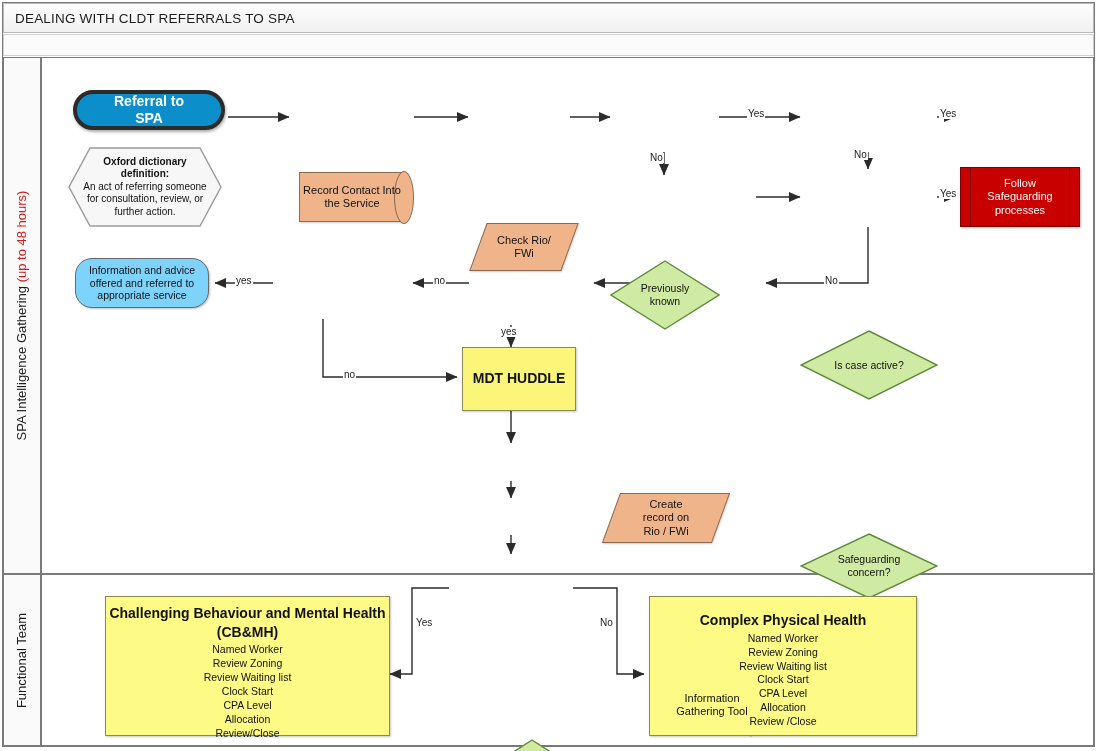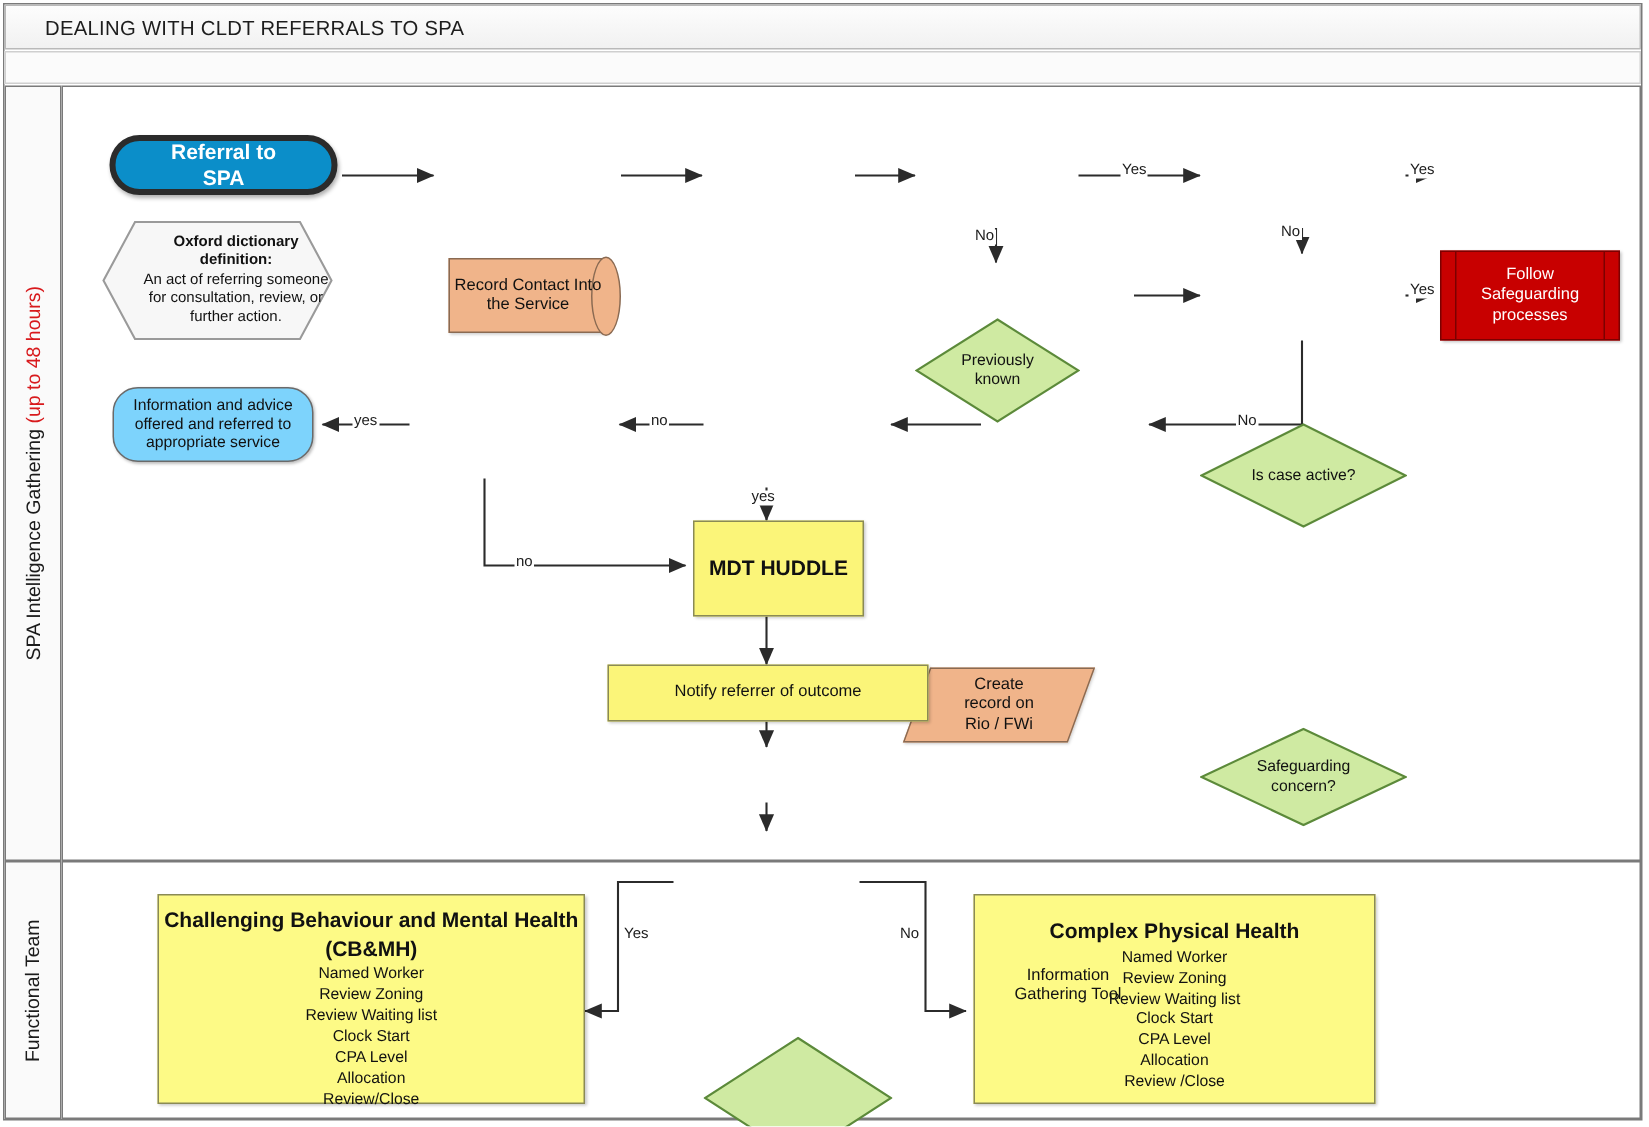--- a/index.html
+++ b/index.html
@@ -4,21 +4,21 @@
 <style>
   html,body{margin:0;padding:0;background:#fff;}
   body{font-family:"Liberation Sans", sans-serif;}
   #page{position:relative;width:1099px;height:751px;background:#ffffff;overflow:hidden;}
 
   
   .frame{position:absolute;left:2px;top:2px;width:1093px;height:745px;border:1px solid #7a7a7a;box-sizing:border-box;background:#fff;}
   .titlebar{position:absolute;left:3px;top:3px;width:1091px;height:30px;
       background:linear-gradient(#fdfdfd,#f1f1f1);border:1px solid #b9b9b9;box-sizing:border-box;
       display:flex;align-items:center;}
-  .titlebar span{font-size:13.5px;color:#1d1d1d;letter-spacing:.2px;padding-left:26px;}
+  .titlebar span{font-size:13.5px;color:#1d1d1d;letter-spacing:.2px;padding-left:11px;}
   .subbar{position:absolute;left:3px;top:34px;width:1091px;height:22px;
       background:#fbfbfb;border:1px solid #cfcfcf;box-sizing:border-box;}
 
   
   .lane{position:absolute;box-sizing:border-box;border:1px solid #7a7a7a;background:#fff;}
   .lane-hdr{position:absolute;box-sizing:border-box;border:1px solid #7a7a7a;background:#fafafa;
       display:flex;align-items:center;justify-content:center;}
   .vtext{transform:rotate(-90deg);white-space:nowrap;font-size:13px;color:#1b1b1b;}
   .vtext .red{color:#d8191c;}
 
@@ -156,37 +156,42 @@
 
         <path d="M532,531 L576,531 L576,617 L603,617"></path>
       </g>
     </svg>
 
     <div class="n start" style="left:32px;top:33px;width:152px;height:40px;">
       <span style="white-space:pre-line;">Referral to
 SPA</span>
     </div>
 
-    <div class="n hex" style="left:27px;top:90px;width:154px;height:80px;justify-content:flex-end;">
+    <div class="n hex" style="left:27px;top:90px;width:154px;height:80px;">
       <svg viewBox="0 0 154 80" preserveAspectRatio="none">
         <polygon points="22,1 132,1 153,40 132,79 22,79 1,40" fill="#f7f7f7" stroke="#9a9a9a" stroke-width="1.4"></polygon>
       </svg>
       <div class="lbl oxford">
         <b>Oxford dictionary definition:</b>
         <span>An act of referring someone for consultation, review, or further action.</span>
       </div>
     </div>
 
     <div class="n cyl" style="left:258px;top:35px;width:106px;height:50px;text-align:center;">
       <div class="body"></div>
       <div class="capR"></div>
       <div class="lbl" style="white-space:pre-line;">Record Contact Into
 the Service</div>
     </div>
 
+    <div class="n para" style="left:437px;top:36px;width:92px;height:48px;">
+      <div class="shape"></div>
+      <div class="lbl" style="white-space:pre-line;">Check Rio/
+FWi</div>
+    </div>
 
     <div class="n dia" style="left:569px;top:25px;width:110px;height:70px;">
       <svg viewBox="0 0 110 70" preserveAspectRatio="none">
         <polygon points="55,1 109,35 55,69 1,35" fill="#cfeaa2" stroke="#5c8a3a" stroke-width="1.4"></polygon>
       </svg>
       <div class="lbl" style="white-space:pre-line;">Previously
 known</div>
     </div>
 
     <div class="n dia" style="left:759px;top:25px;width:138px;height:70px;">
@@ -236,23 +241,20 @@
     </div>
 
     <div class="n rounded-purple" style="left:34px;top:201px;width:134px;height:50px;">
       <span>Information and advice offered and referred to appropriate service</span>
     </div>
 
     <div class="n yellow" style="left:421px;top:290px;width:114px;height:64px;font-weight:bold;font-size:14px;">
       <span>MDT HUDDLE</span>
     </div>
 
-    <div class="n yellow" style="left:364px;top:386px;width:214px;height:38px;">
-      <span>Notify referrer of outcome</span>
-    </div>
 
     <div class="n yellow big" style="left:64px;top:539px;width:285px;height:140px;align-items:flex-start;padding-top:7px;">
       <div class="listbox" style="width:100%;">
         <span class="hd2">Challenging Behaviour and Mental Health (CB&amp;MH)</span>
         <span>Named Worker</span><br>
         <span>Review Zoning</span><br>
         <span>Review Waiting list</span><br>
         <span>Clock Start</span><br>
         <span>CPA Level</span><br>
         <span>Allocation</span><br>

